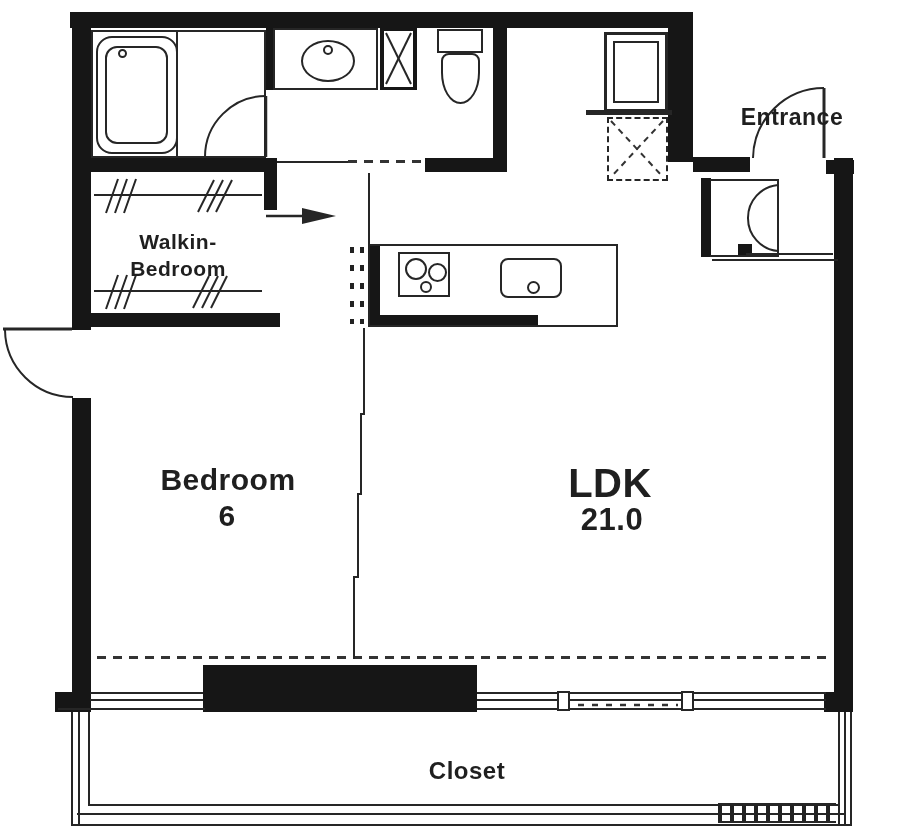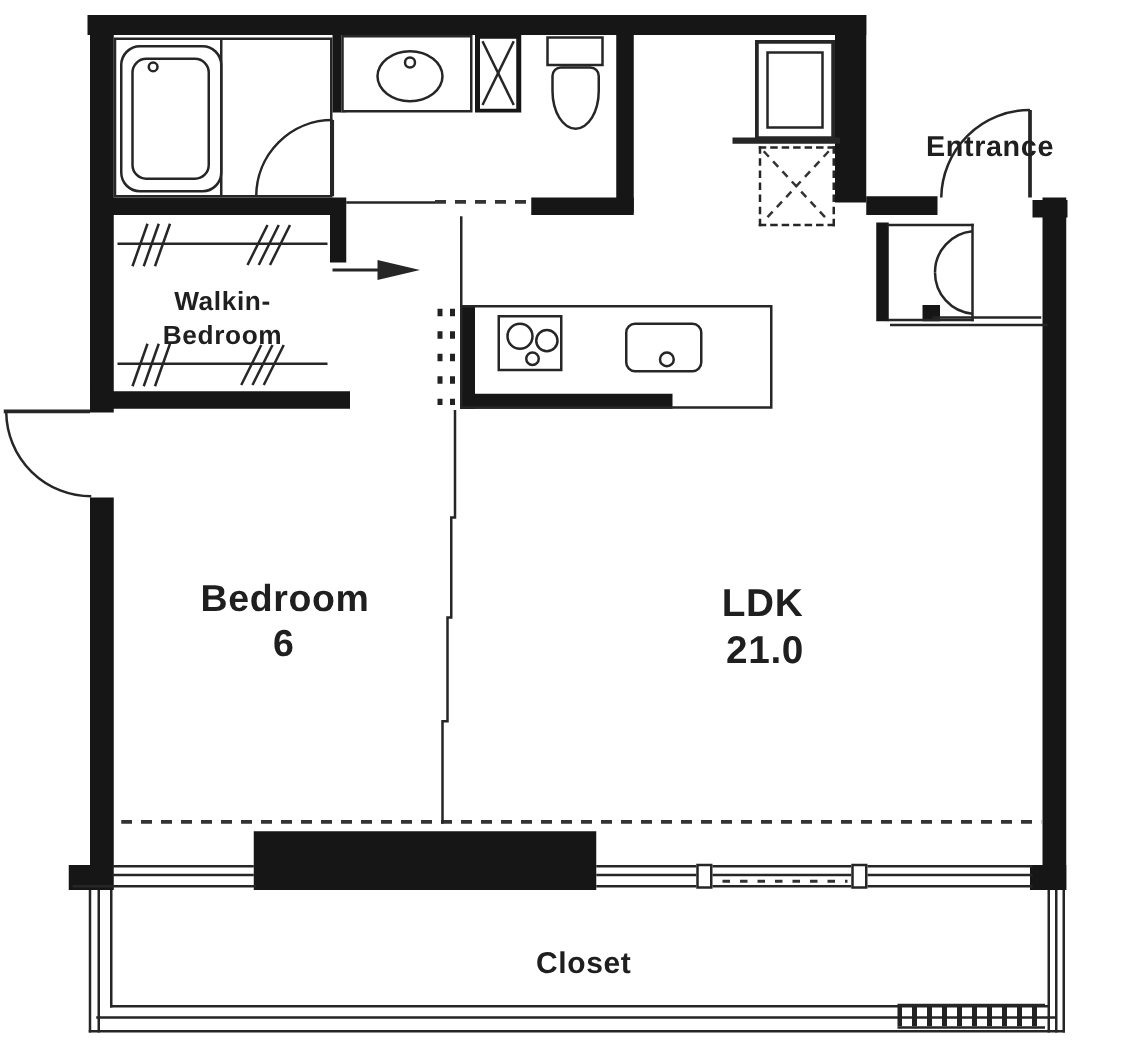--- a/index.html
+++ b/index.html
@@ -162,20 +162,20 @@
     <g stroke="#222222" stroke-width="4" stroke-dasharray="6 12">
       <line x1="352" y1="247" x2="352" y2="324"></line>
       <line x1="362" y1="247" x2="362" y2="324"></line>
     </g>
 
     <line x1="578" y1="705" x2="678" y2="705" stroke="#333333" stroke-width="2.5" stroke-dasharray="6 8"></line>
   </svg>
 
   <div class="label" style="left:228px;top:480px;font-size:30px">Bedroom</div>
   <div class="label" style="left:227px;top:516px;font-size:30px">6</div>
-  <div class="label" style="left:610px;top:483px;font-size:31px">LDK</div>
+  <div class="label" style="left:610px;top:483px;font-size:40px">LDK</div>
   <div class="label" style="left:612px;top:520px;font-size:31px">21.0</div>
   <div class="label" style="left:178px;top:242px;font-size:21px">Walkin-</div>
   <div class="label" style="left:178px;top:269px;font-size:21px">Bedroom</div>
   <div class="label" style="left:792px;top:117px;font-size:23px">Entrance</div>
   <div class="label" style="left:467px;top:771px;font-size:24px">Closet</div>
 
 </div>
 
 </body></html>

